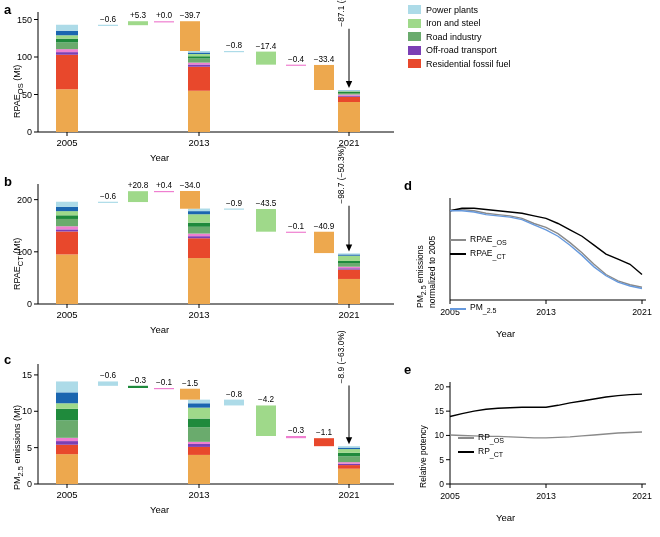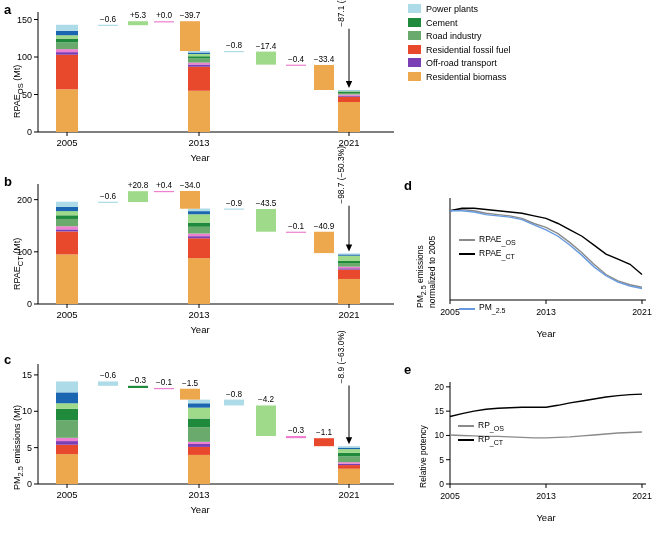--- a/index.html
+++ b/index.html
@@ -1,22 +1,22 @@
 <!DOCTYPE html>
 <html><head>
 <meta charset="utf-8">
 <style>
   html,body{margin:0;padding:0;}
   body{width:660px;height:537px;background:#fff;font-family:"Liberation Sans",sans-serif;position:relative;overflow:hidden;}
   .panel{position:absolute;}
   .plabel{font-weight:bold;font-size:13px;color:#000;position:absolute;}
-  .axtitle{position:absolute;font-size:9.5px;color:#000;text-align:center;}
+  .axtitle{position:absolute;font-size:9.5px;color:#000;}
   .ytitle{position:absolute;font-size:9.5px;color:#000;transform-origin:left top;white-space:nowrap;}
   .legend{position:absolute;}
-  .legrow{display:flex;margin-bottom:2.5px;height:11px;}
+  .legrow{display:flex;align-items:center;margin-bottom:2.5px;height:11px;}
   .legsw{width:13px;height:9px;margin-right:5px;flex:0 0 13px;}
   .legtx{font-size:9px;color:#000;white-space:nowrap;}
   .lineleg{position:absolute;display:flex;align-items:center;margin-bottom:1px;}
   .linesw{width:16px;height:2px;margin-right:4px;}
   .linetx{font-size:8.5px;color:#000;}
   svg{display:block;overflow:visible;}
 </style>
 </head>
 <body>
 
@@ -234,38 +234,34 @@
   <div class="axtitle" style="left:150px;top:154px;width:100px;">Year</div>
 </div>
 
 <div class="legend" style="left:408px;top:4px;width:250px;">
   <div id="legend-rows">
       <div class="legrow">
         <span class="legsw" style="background: rgb(173, 219, 232);"></span>
         <span class="legtx">Power plants</span>
       </div>
       <div class="legrow">
-        <span class="legsw" style="background: rgb(31, 138, 60);"></span>
-        <span class="legtx">Cement</span>
+        <span class="legsw" style="background: rgb(159, 217, 138);"></span>
+        <span class="legtx">Iron and steel</span>
       </div>
       <div class="legrow">
         <span class="legsw" style="background: rgb(106, 171, 109);"></span>
         <span class="legtx">Road industry</span>
       </div>
       <div class="legrow">
+        <span class="legsw" style="background: rgb(123, 63, 181);"></span>
+        <span class="legtx">Off-road transport</span>
+      </div>
+      <div class="legrow">
         <span class="legsw" style="background: rgb(232, 72, 44);"></span>
         <span class="legtx">Residential fossil fuel</span>
-      </div>
-      <div class="legrow">
-        <span class="legsw" style="background: rgb(123, 63, 181);"></span>
-        <span class="legtx">Off-road transport</span>
-      </div>
-      <div class="legrow">
-        <span class="legsw" style="background: rgb(237, 168, 78);"></span>
-        <span class="legtx">Residential biomass</span>
       </div>
     </div>
 </div>
 
 <div class="panel" style="left:400px;top:176px;width:260px;height:170px;">
   <div class="plabel" style="left:4px;top:2px;">d</div>
   <div id="d-plot" style="position:absolute;left:50px;top:22px;width:192px;height:102px;">
       <svg width="202" height="136">
         <line x1="0" y1="102" x2="196" y2="102" stroke="#000" stroke-width="1"></line>
         <line x1="0" y1="0" x2="0" y2="102" stroke="#000" stroke-width="1"></line>
@@ -275,21 +271,21 @@
         <text x="96" y="117" text-anchor="middle" font-size="8.8" font-family="Liberation Sans" fill="#000">2013</text>
         <line x1="192" y1="102" x2="192" y2="106" stroke="#000" stroke-width="1"></line>
         <text x="192" y="117" text-anchor="middle" font-size="8.8" font-family="Liberation Sans" fill="#000">2021</text>
         <polyline points="0,12.750000000000014 12,11.475000000000009 24,12.750000000000014 36,15.300000000000011 48,16.575000000000003 60,17.850000000000023 72,20.40000000000002 84,25.499999999999986 96,29.325000000000003 108,35.7 120,44.625 132,54.824999999999996 144,66.30000000000001 156,76.5 168,82.875 180,86.7 192,89.25" fill="none" stroke="#8a8a8a" stroke-width="1.4"></polyline>
         <polyline points="0,12.750000000000014 12,10.200000000000003 24,10.200000000000003 36,11.475000000000009 48,12.750000000000014 60,14.025000000000006 72,15.300000000000011 84,17.850000000000023 96,20.40000000000002 108,25.499999999999986 120,31.875 132,38.25 144,47.175000000000004 156,56.1 168,61.2 180,66.30000000000001 192,76.5" fill="none" stroke="#000000" stroke-width="1.4"></polyline>
         <polyline points="0,12.750000000000014 12,12.750000000000014 24,14.025000000000006 36,16.575000000000003 48,17.850000000000023 60,19.125000000000014 72,21.674999999999997 84,26.77499999999999 96,31.875 108,38.25 120,47.175000000000004 132,57.375 144,68.85 156,77.775 168,84.15 180,87.975 192,90.52499999999999" fill="none" stroke="#6699dd" stroke-width="1.4"></polyline>
       </svg>
     </div>
   <div class="ytitle" style="left:16px;top:132px;transform:rotate(-90deg);font-size:8.5px;line-height:1.15;">PM<sub>2.5</sub> emissions<br>normalized to 2005</div>
   <div class="axtitle" style="left:96px;top:152px;width:100px;">Year</div>
-  <div id="d-legend" style="position:absolute;left:59px;top:58px;">
+  <div id="d-legend" style="position:absolute;left:50px;top:58px;">
       <div class="lineleg" style="position: relative;">
         <span class="linesw" style="background: rgb(138, 138, 138);"></span>
         <span class="linetx">RPAE<sub>_OS</sub></span>
       </div>
       <div class="lineleg" style="position: relative;">
         <span class="linesw" style="background: rgb(0, 0, 0);"></span>
         <span class="linetx">RPAE<sub>_CT</sub></span>
       </div>
       <div class="lineleg" style="position: relative; margin-top: 42px;">
         <span class="linesw" style="background: rgb(102, 153, 221);"></span>
@@ -319,21 +315,21 @@
         <line x1="96" y1="102" x2="96" y2="106" stroke="#000" stroke-width="1"></line>
         <text x="96" y="117" text-anchor="middle" font-size="8.8" font-family="Liberation Sans" fill="#000">2013</text>
         <line x1="192" y1="102" x2="192" y2="106" stroke="#000" stroke-width="1"></line>
         <text x="192" y="117" text-anchor="middle" font-size="8.8" font-family="Liberation Sans" fill="#000">2021</text>
         <polyline points="0,52.94285714285715 12,53.42857142857143 24,53.91428571428572 36,54.4 48,54.4 60,54.885714285714286 72,55.371428571428574 84,55.857142857142854 96,55.857142857142854 108,55.371428571428574 120,54.885714285714286 132,53.91428571428572 144,52.94285714285715 156,51.97142857142857 168,51 180,50.51428571428572 192,50.02857142857143" fill="none" stroke="#8a8a8a" stroke-width="1.4"></polyline>
         <polyline points="0,34.485714285714295 12,31.57142857142857 24,29.14285714285714 36,27.19999999999999 48,26.228571428571428 60,25.742857142857147 72,25.257142857142853 84,25.257142857142853 96,25.257142857142853 108,23.314285714285717 120,20.885714285714286 132,18.942857142857136 144,17 156,15.057142857142864 168,13.600000000000009 180,12.628571428571433 192,12.142857142857139" fill="none" stroke="#000000" stroke-width="1.4"></polyline>
       </svg>
     </div>
   <div class="ytitle" style="left:18px;top:128px;transform:rotate(-90deg);font-size:8.5px;">Relative potency</div>
   <div class="axtitle" style="left:96px;top:152px;width:100px;">Year</div>
-  <div id="e-legend" style="position:absolute;left:58px;top:60px;">
+  <div id="e-legend" style="position:absolute;left:58px;top:72px;">
       <div class="lineleg" style="position: relative;">
         <span class="linesw" style="background: rgb(138, 138, 138);"></span>
         <span class="linetx">RP<sub>_OS</sub></span>
       </div>
       <div class="lineleg" style="position: relative; text-align: right;">
         <span class="linesw" style="background: rgb(0, 0, 0);"></span>
         <span class="linetx">RP<sub>_CT</sub></span>
       </div>
     </div>
 </div>

